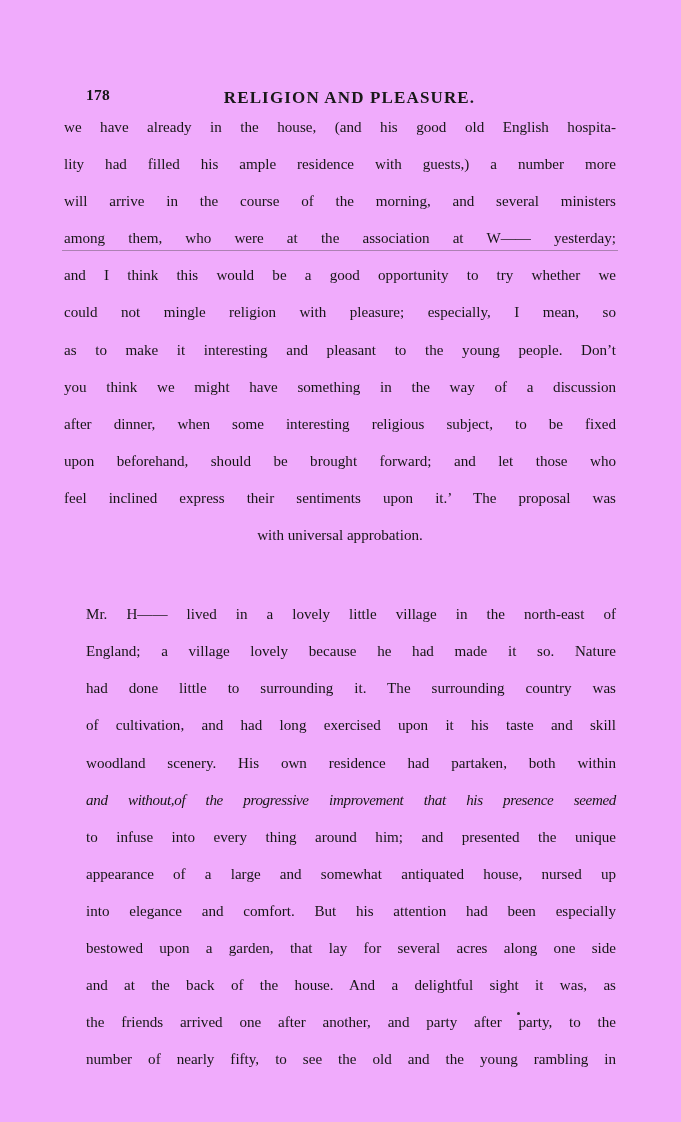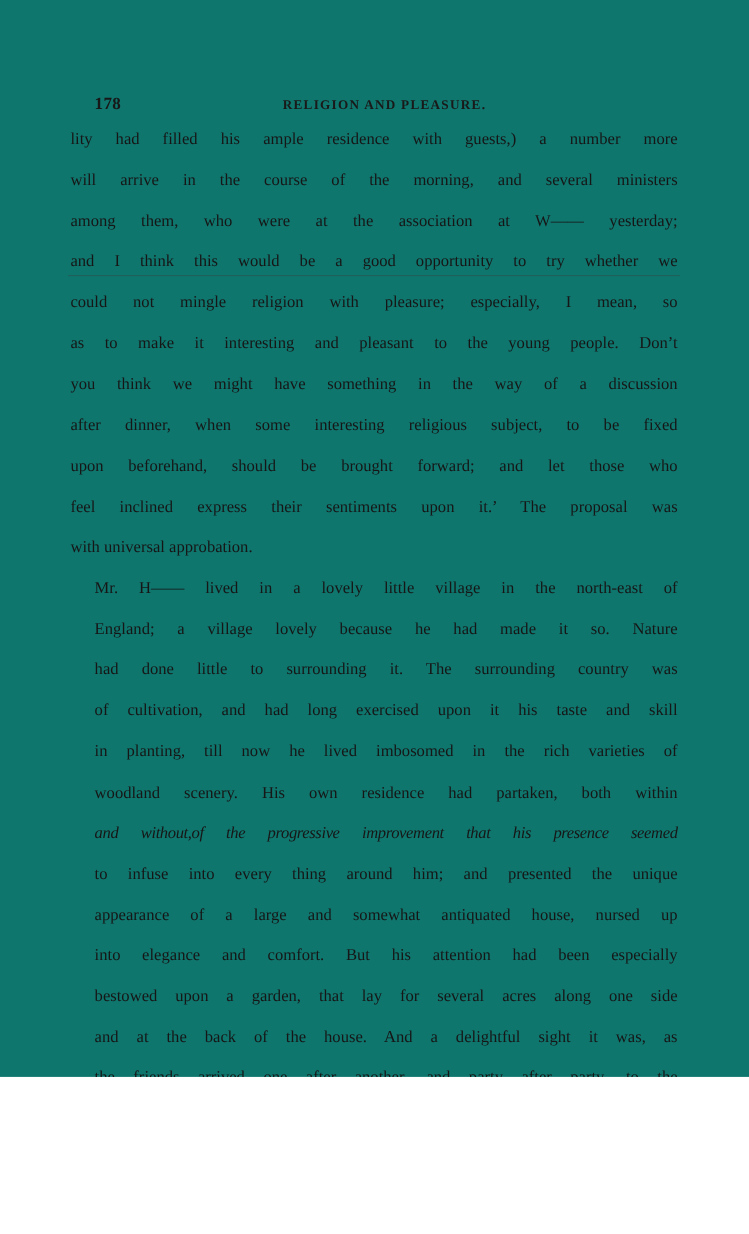--- a/index.html
+++ b/index.html
@@ -3,22 +3,22 @@
 <meta charset="utf-8">
 <style>
   html, body {
     margin: 0;
     padding: 0;
     background: #ffffff;
   }
   .page {
     position: relative;
     width: 681px;
-    height: 979px;
-    background: #0f766e;
+    height: 1122px;
+    background: #f0abfc;
     overflow: hidden;
     font-family: "Liberation Serif", "DejaVu Serif", serif;
     color: #1a1a1a;
   }
 
   
   .header {
     position: absolute;
     left: 64px;
     top: 86px;
@@ -33,21 +33,21 @@
     font-weight: bold;
     letter-spacing: 0.3px;
     color: #171717;
   }
   .running-title {
     position: absolute;
     left: 0;
     top: 2px;
     width: 551px;
     text-align: center;
-    font-size: 12px;
+    font-size: 17px;
     font-weight: bold;
     letter-spacing: 1.15px;
     font-variant: small-caps;
     text-transform: uppercase;
     color: #191919;
     transform: translateX(10px);
   }
 
   
   .textblock {
@@ -78,21 +78,21 @@
     text-align: justify;
     white-space: normal;
   }
   .para .ln.j::after {
     content: "";
     display: inline-block;
     width: 100%;
     height: 0;
   }
   .para .ln.last {
-    text-align: left;
+    text-align: center;
   }
   .tight {
     letter-spacing: -0.35px;
     font-style: italic;
   }
 
   
   .scanline {
     position: absolute;
     left: 62px;
@@ -120,38 +120,38 @@
 
 <div class="page">
 
   <div class="header">
     <span class="folio">178</span>
     <span class="running-title">RELIGION AND PLEASURE.</span>
   </div>
 
   <div class="textblock">
     <p class="para" id="para-1">
+        <span class="ln j">we have already in the house, (and his good old English hospita-</span>
         <span class="ln j">lity had filled his ample residence with guests,) a number more</span>
         <span class="ln j">will arrive in the course of the morning, and several ministers</span>
         <span class="ln j">among them, who were at the association at W—— yesterday;</span>
         <span class="ln j">and I think this would be a good opportunity to try whether we</span>
         <span class="ln j">could not mingle religion with pleasure; especially, I mean, so</span>
         <span class="ln j">as to make it interesting and pleasant to the young people. Don’t</span>
         <span class="ln j">you think we might have something in the way of a discussion</span>
         <span class="ln j">after dinner, when some interesting religious subject, to be fixed</span>
         <span class="ln j">upon beforehand, should be brought forward; and let those who</span>
         <span class="ln j">feel inclined express their sentiments upon it.’ The proposal was</span>
         <span class="ln j last">with universal approbation.</span>
       </p>
     <p class="para indent" id="para-2">
-        <span class="ln j" style="text-indent: 22px;">Mr. H—— lived in a lovely little village in the north-east of</span>
+        <span class="ln j" style="text-indent: 22px; margin-top: 42px;">Mr. H—— lived in a lovely little village in the north-east of</span>
         <span class="ln j">England; a village lovely because he had made it so. Nature</span>
         <span class="ln j">had done little to surrounding it. The surrounding country was</span>
         <span class="ln j">of cultivation, and had long exercised upon it his taste and skill</span>
-        <span class="ln j">in planting, till now he lived imbosomed in the rich varieties of</span>
         <span class="ln j">woodland scenery. His own residence had partaken, both within</span>
         <span class="ln j tight">and without,of the progressive improvement that his presence seemed</span>
         <span class="ln j">to infuse into every thing around him; and presented the unique</span>
         <span class="ln j">appearance of a large and somewhat antiquated house, nursed up</span>
         <span class="ln j">into elegance and comfort. But his attention had been especially</span>
         <span class="ln j">bestowed upon a garden, that lay for several acres along one side</span>
         <span class="ln j">and at the back of the house. And a delightful sight it was, as</span>
         <span class="ln j">the friends arrived one after another, and party after party, to the</span>
         <span class="ln j">number of nearly fifty, to see the old and the young rambling in</span>
       </p>

